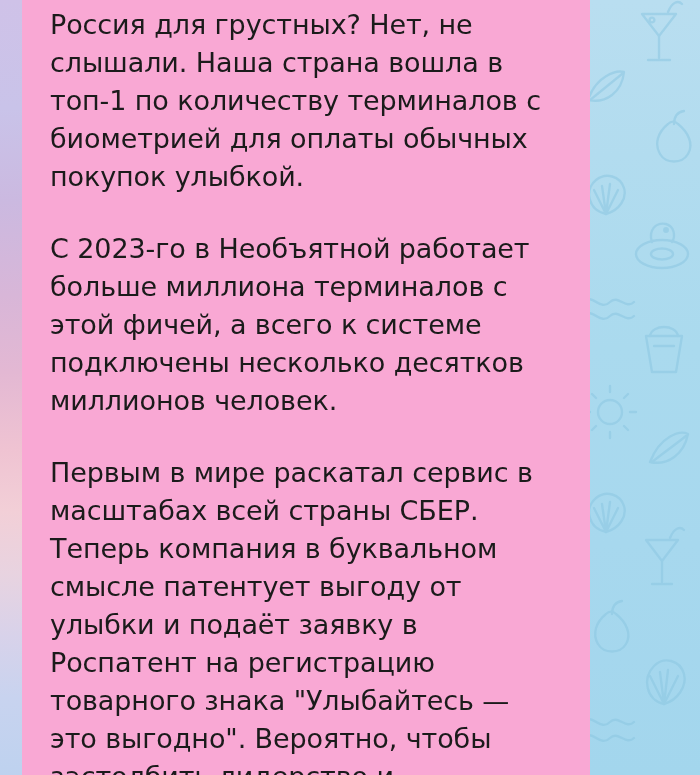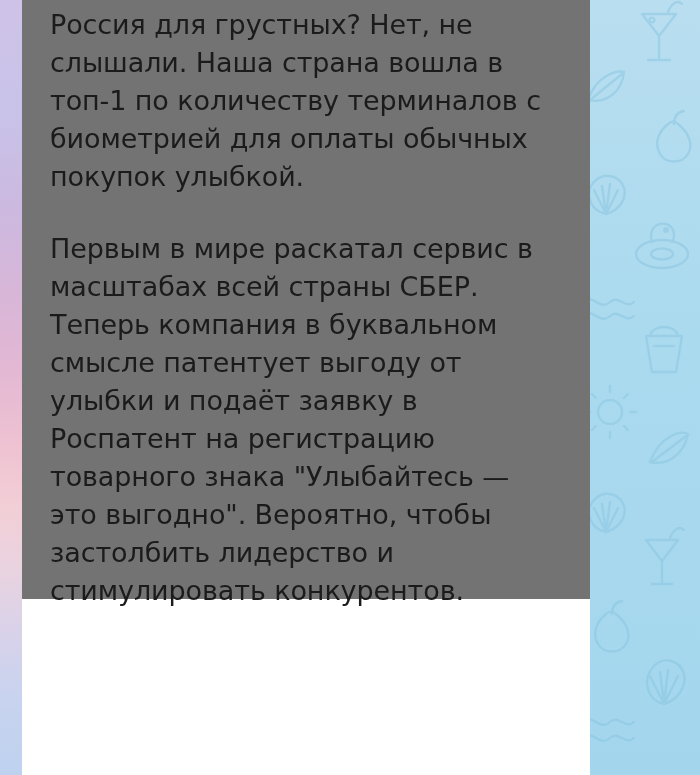--- a/index.html
+++ b/index.html
@@ -65,22 +65,22 @@
     height: 775px;
     opacity: 0.55;
   }
 
   
   #bubble {
     position: absolute;
     left: 22px;
     top: 0;
     width: 568px;
-    height: 599px;
-    background: #737373;
+    height: 775px;
+    background: #f9a8d4;
     box-sizing: border-box;
     padding: 6px 26px 10px 28px;
   }
   .para {
     font-size: 27px;
     line-height: 38px;
     color: #1b1b1b;
     font-family: "DejaVu Sans", "Liberation Sans", sans-serif;
     letter-spacing: -0.1px;
     margin: 0 0 34px 0;
@@ -176,16 +176,17 @@
         <g transform="translate(4,712)">
           <path d="M0 10 C8 0 16 20 26 10 C34 2 42 18 50 10"></path>
           <path d="M0 26 C8 16 16 36 26 26 C34 18 42 34 50 26"></path>
         </g>
       </g>
     </svg>
   </div>
 
   <div id="bubble">
     <p class="para">Россия для грустных? Нет, не слышали. Наша страна вошла в топ-1 по количеству терминалов с биометрией для оплаты обычных покупок улыбкой.</p>
+    <p class="para">С 2023-го в Необъятной работает больше миллиона терминалов с этой фичей, а всего к системе подключены несколько десятков миллионов человек.</p>
     <p class="para">Первым в мире раскатал сервис в масштабах всей страны СБЕР. Теперь компания в буквальном смысле патентует выгоду от улыбки и подаёт заявку в Роспатент на регистрацию товарного знака "Улыбайтесь — это выгодно". Вероятно, чтобы застолбить лидерство и стимулировать конкурентов.</p>
   </div>
 
 </div>
 
 </body></html>

